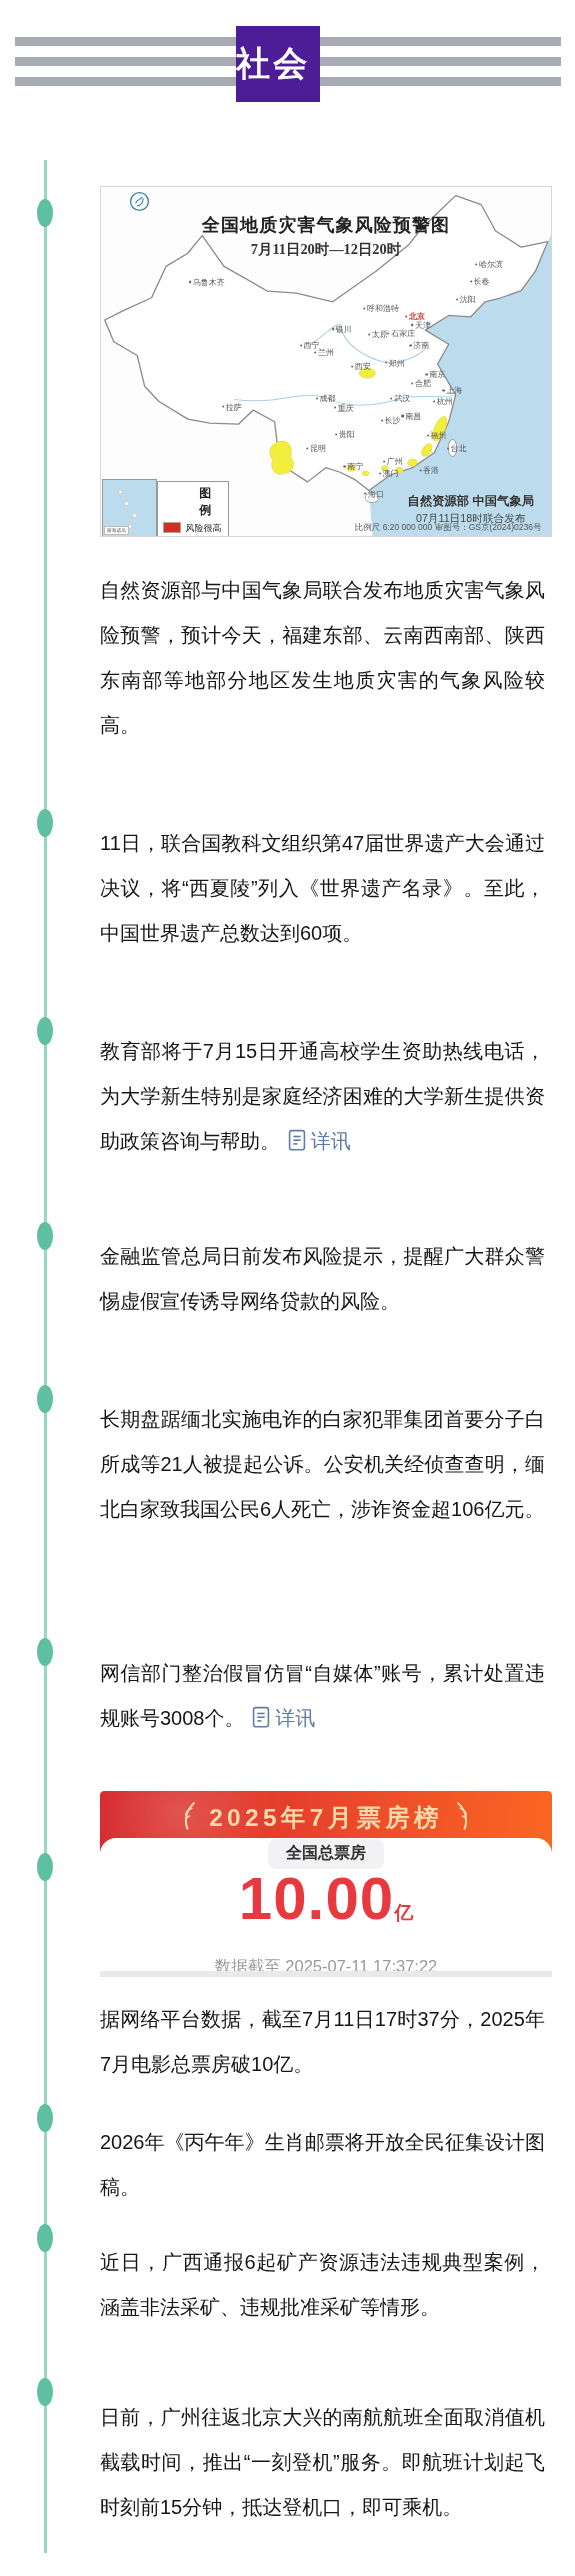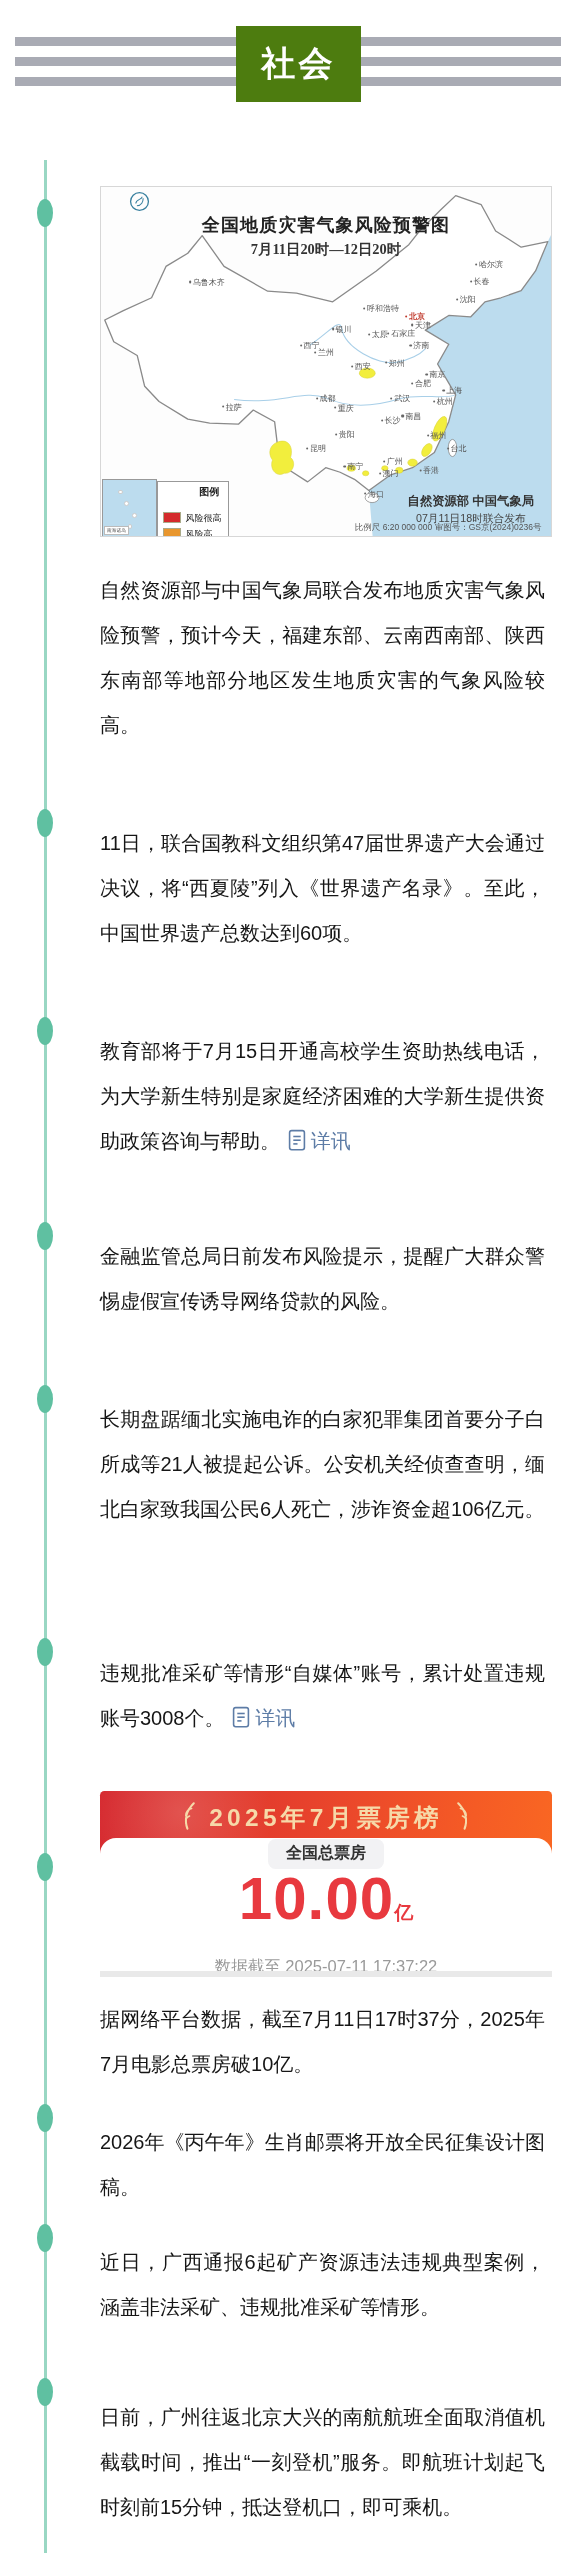--- a/index.html
+++ b/index.html
@@ -1,21 +1,21 @@
 <!DOCTYPE html>
 <html style="font-size:8.5px"><head>
 <meta charset="utf-8">
 <style>
   html,body{margin:0;padding:0;background:#ffffff;}
   #page{position:relative;width:575px;height:2576px;background:#ffffff;overflow:hidden;
         font-family:"Liberation Sans","DejaVu Sans",sans-serif;}
   
   .stripe{position:absolute;left:15px;width:546px;height:8.5px;background:#a9abb4;}
-  #badge{position:absolute;left:236px;top:25.6px;width:125px;height:76px;background:#4d7c0f;
-         display:flex;align-items:center;justify-content:center;z-index:2;}
+  #badge{position:absolute;left:236px;top:25.6px;width:84px;height:76px;background:#4c1d95;
+         display:flex;align-items:center;justify-content:flex-start;z-index:2;}
   #badge span{color:#ffffff;font-size:34px;font-weight:bold;letter-spacing:3.2px;}
   
   #vline{position:absolute;left:44px;top:160px;width:2.7px;height:2393px;background:#99d7c3;}
   .bullet{position:absolute;left:37px;width:16px;height:28px;border-radius:50%;background:#5fc0a1;z-index:2;}
   
   .para{position:absolute;left:100px;width:445px;font-size:20px;line-height:45px;color:#161616;
         text-align:justify;text-justify:inter-ideograph;word-break:break-all;}
   .doclink{color:#5d7ca6;white-space:nowrap;}
   .doclink svg{vertical-align:-3.2px;margin:0 5.3px 0 7.5px;}
   
@@ -27,22 +27,22 @@
   #map-sub{position:absolute;left:0;right:0;top:53px;text-align:center;font-size:14.4px;font-weight:bold;
            color:#333;font-family:"Liberation Serif","DejaVu Serif",serif;}
   #map-logo{position:absolute;left:28px;top:4.3px;}
   .city{position:absolute;transform:translate(-50%,-50%);font-size:8px;color:#555;white-space:nowrap;}
   .city i{display:inline-block;width:2.1px;height:2.1px;background:#666;border-radius:50%;
           vertical-align:middle;margin-right:1.6px;}
   .city.hl{color:#c0392b;font-weight:bold;}
   .city.hl i{background:#c0392b;}
   #legend{position:absolute;left:56px;top:294px;width:72px;background:rgba(255,255,255,.95);
           border:0.5px solid #999;padding:3.2px 5.3px;box-sizing:border-box;}
-  #legend .lg-title{font-size:10px;font-weight:bold;color:#222;
-                    font-family:"Liberation Serif","DejaVu Serif",serif;margin-bottom:13px;padding-left:36px;}
+  #legend .lg-title{font-size:12px;font-weight:bold;color:#222;
+                    font-family:"Liberation Serif","DejaVu Serif",serif;margin-bottom:3px;padding-left:36px;}
   .lg-row{display:flex;margin:2.7px 0;}
   .lg-row b{width:16px;height:8.5px;margin-right:4.3px;border:0.5px solid #aa8;}
   .lg-row span{font-size:9px;color:#222;font-family:"Liberation Serif","DejaVu Serif",serif;}
   #map-src{position:absolute;right:17px;top:306px;text-align:center;}
   #map-src .s1{font-size:12.3px;font-weight:bold;color:#333;}
   #map-src .s2{font-size:10.7px;color:#444;margin-top:2.1px;}
   #map-scale{position:absolute;right:9.6px;top:335px;font-size:8.5px;color:#555;}
   #inset{position:absolute;left:1.1px;top:292px;width:53px;height:56px;background:#bcdcee;border:0.5px solid #999;}
   #inset .isl{position:absolute;width:2.7px;height:2.7px;background:#fff;border:0.5px solid #ccc;border-radius:50%;}
   #inset .lbl{position:absolute;left:1.1px;bottom:1.1px;background:#fff;border:0.5px solid #bbb;
@@ -200,21 +200,21 @@
   <p class="para" style="top:548px"><span>自然资源部与中国气象局联合发布地质灾害气象风险预警，预计今天，福建东部、云南西南部、陕西东南部等地部分地区发生地质灾害的气象风险较高。</span></p>
   <p class="para" style="top:801px"><span>11日，联合国教科文组织第47届世界遗产大会通过决议，将“西夏陵”列入《世界遗产名录》。至此，中国世界遗产总数达到60项。</span></p>
   <p class="para" style="top:1009px"><span>教育部将于7月15日开通高校学生资助热线电话，为大学新生特别是家庭经济困难的大学新生提供资助政策咨询与帮助。</span><span class="doclink"><svg width="18" height="22.4" viewBox="0 0 34 42">
           <rect x="3" y="3" width="28" height="36" rx="4" fill="none" stroke="#5d7ca6" stroke-width="3"></rect>
           <line x1="10" y1="14" x2="24" y2="14" stroke="#5d7ca6" stroke-width="3"></line>
           <line x1="10" y1="21" x2="24" y2="21" stroke="#5d7ca6" stroke-width="3"></line>
           <line x1="10" y1="28" x2="18" y2="28" stroke="#5d7ca6" stroke-width="3"></line>
         </svg><a>详讯</a></span></p>
   <p class="para" style="top:1214px"><span>金融监管总局日前发布风险提示，提醒广大群众警惕虚假宣传诱导网络贷款的风险。</span></p>
   <p class="para" style="top:1377px"><span>长期盘踞缅北实施电诈的白家犯罪集团首要分子白所成等21人被提起公诉。公安机关经侦查查明，缅北白家致我国公民6人死亡，涉诈资金超106亿元。</span></p>
-  <p class="para" style="top:1631px"><span>违规批准采矿等情形“自媒体”账号，累计处置违规账号3008个。</span><span class="doclink"><svg width="18" height="22.4" viewBox="0 0 34 42">
+  <p class="para" style="top:1631px"><span>网信部门整治假冒仿冒“自媒体”账号，累计处置违规账号3008个。</span><span class="doclink"><svg width="18" height="22.4" viewBox="0 0 34 42">
           <rect x="3" y="3" width="28" height="36" rx="4" fill="none" stroke="#5d7ca6" stroke-width="3"></rect>
           <line x1="10" y1="14" x2="24" y2="14" stroke="#5d7ca6" stroke-width="3"></line>
           <line x1="10" y1="21" x2="24" y2="21" stroke="#5d7ca6" stroke-width="3"></line>
           <line x1="10" y1="28" x2="18" y2="28" stroke="#5d7ca6" stroke-width="3"></line>
         </svg><a>详讯</a></span></p>
 
   <div id="banner">
     <div id="banner-title">
       <svg class="laurel" width="18" height="32" viewBox="0 0 34 60">
         <path d="M26,6 C12,20 8,38 14,54" fill="none" stroke="#f6d9a9" stroke-width="4" stroke-linecap="round"></path>

